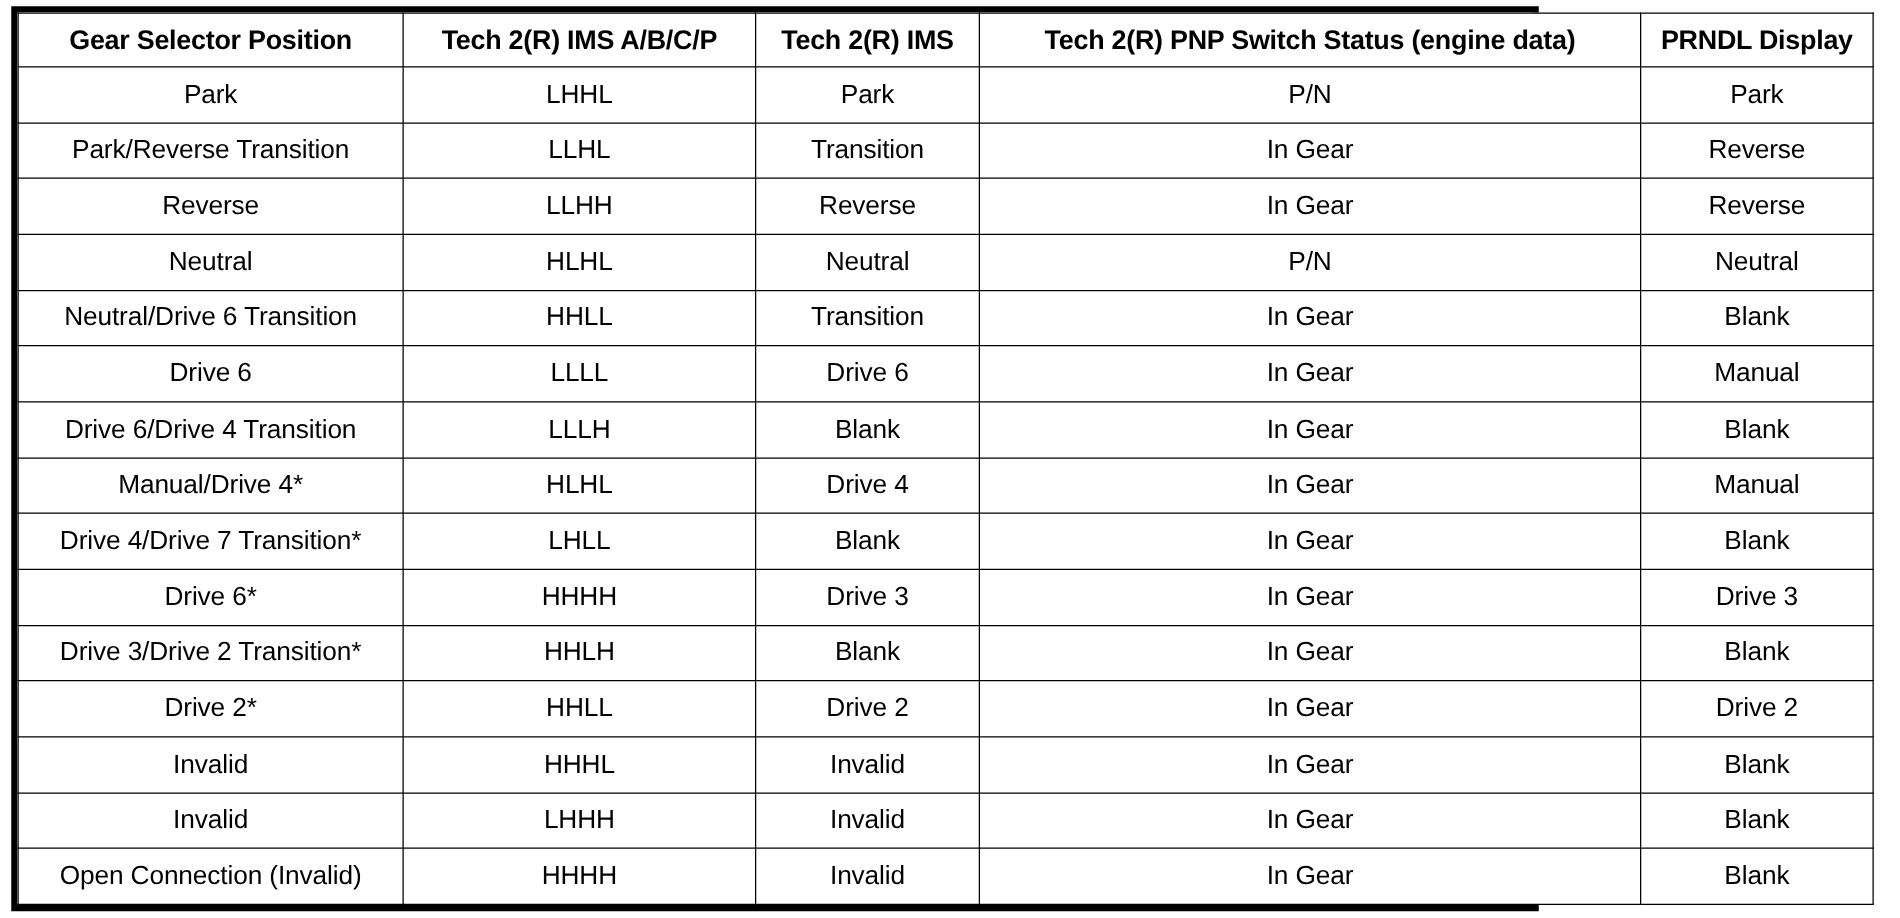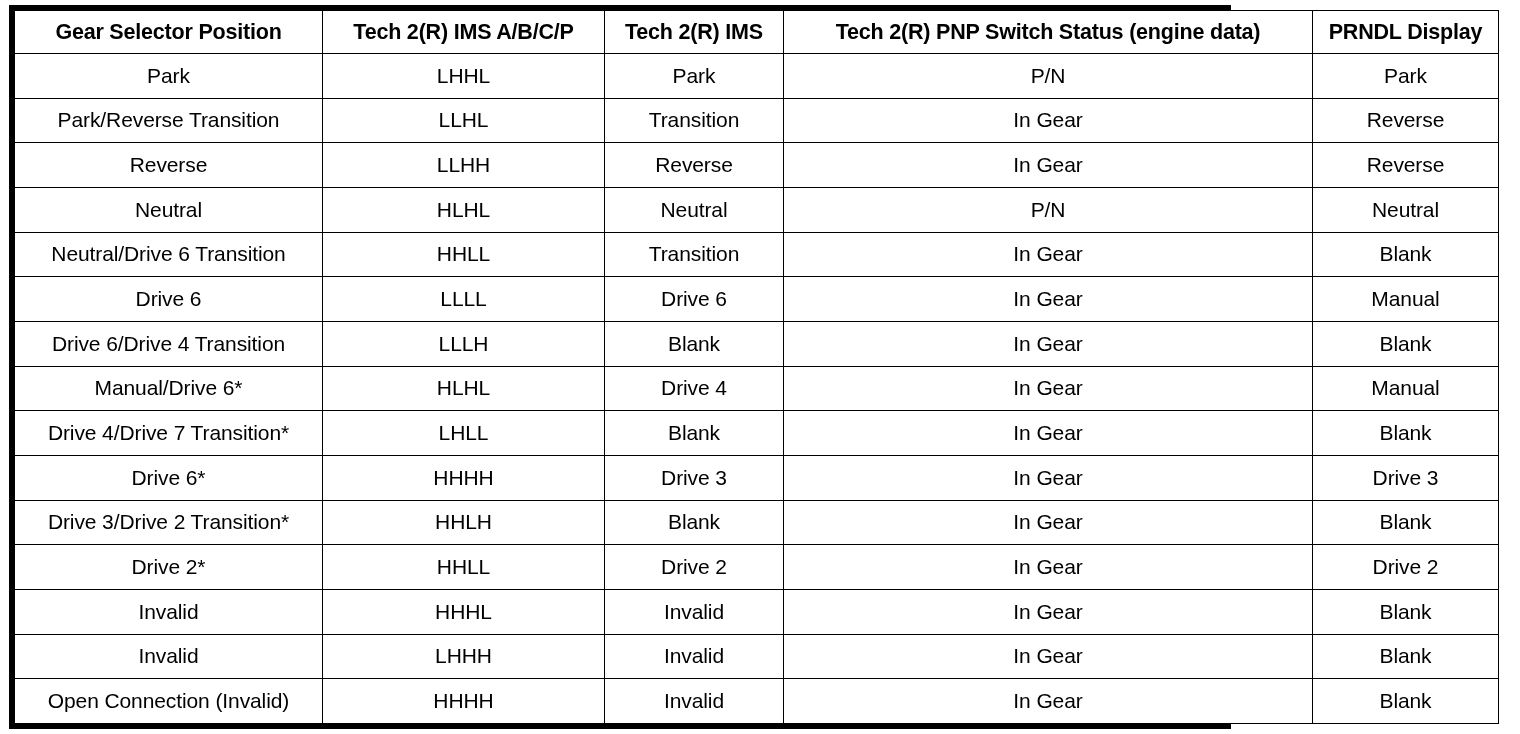--- a/index.html
+++ b/index.html
@@ -136,21 +136,21 @@
           <td>Manual</td>
         </tr>
         <tr>
           <td>Drive 6/Drive 4 Transition</td>
           <td>LLLH</td>
           <td>Blank</td>
           <td>In Gear</td>
           <td>Blank</td>
         </tr>
         <tr>
-          <td>Manual/Drive 6*</td>
+          <td>Manual/Drive 4*</td>
           <td>HLHL</td>
           <td>Drive 4</td>
           <td>In Gear</td>
           <td>Manual</td>
         </tr>
         <tr>
           <td>Drive 4/Drive 7 Transition*</td>
           <td>LHLL</td>
           <td>Blank</td>
           <td>In Gear</td>

